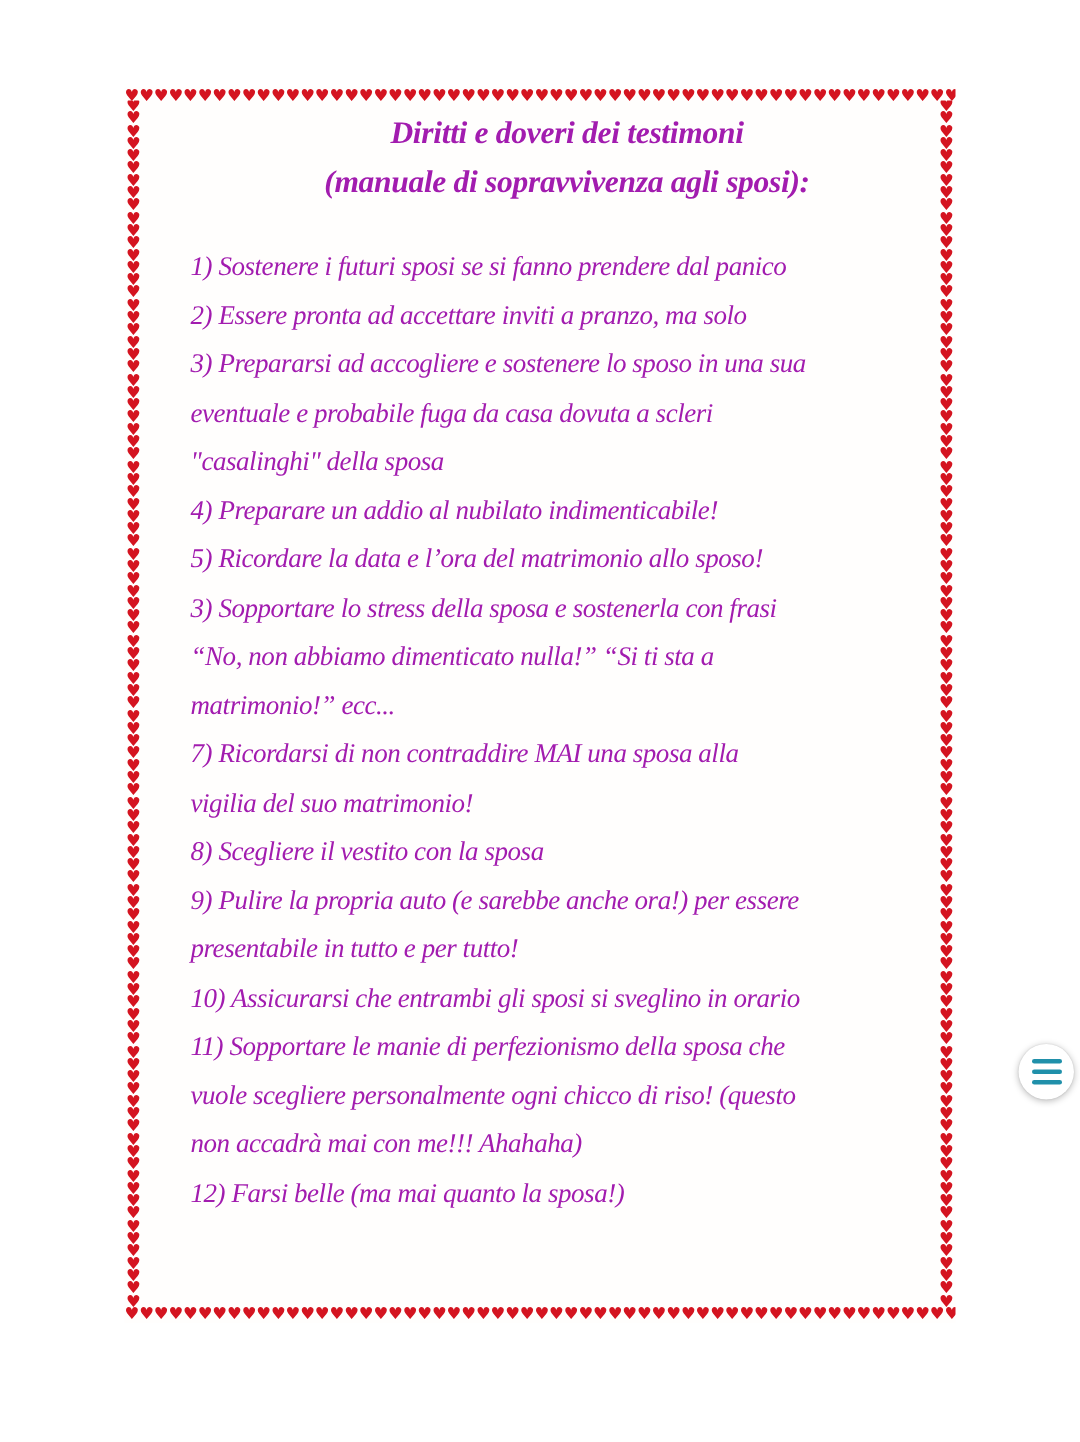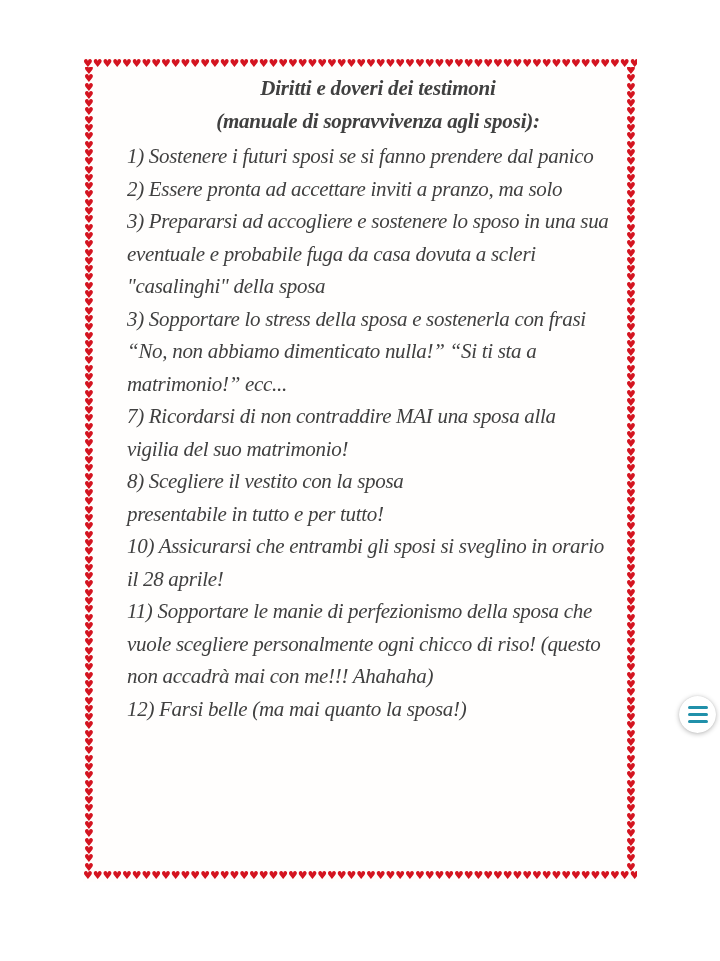--- a/index.html
+++ b/index.html
@@ -30,34 +30,34 @@
   .hearts-bottom{bottom:0;}
   .hearts-left,.hearts-right{
     top:9px;bottom:9px;width:12px;
     font-size:11px;line-height:8.3px;
     white-space:pre-line;text-align:center;
   }
   .hearts-left{left:0;}
   .hearts-right{right:0;}
   .content{
     position:absolute;left:44px;top:12px;right:8px;
-    color:#404040;
+    color:#a21caf;
     font-style:italic;
   }
   .title{
     text-align:center;
     font-weight:bold;
     font-size:21px;
     line-height:33px;
     letter-spacing:-0.2px;
     margin-top:2px;
   }
   .body-lines{
-    margin-top:2px;
-    font-size:21px;
+    margin-top:23px;
+    font-size:18px;
     line-height:32.5px;
     letter-spacing:-0.3px;
     white-space:nowrap;
   }
   .fab{
     position:absolute;left:679px;top:696px;
     width:37px;height:37px;border-radius:50%;
     background:#ffffff;
     box-shadow:0 1px 5px rgba(0,0,0,0.28), 0 0 1px rgba(0,0,0,0.15);
     display:flex;align-items:center;justify-content:center;
@@ -275,29 +275,31 @@
     <div class="title">
       <div>Diritti e doveri dei testimoni</div>
       <div>(manuale di sopravvivenza agli sposi):</div>
     </div>
     <div class="body-lines">
         <div>1) Sostenere i futuri sposi se si fanno prendere dal panico</div>
         <div>2) Essere pronta ad accettare inviti a pranzo, ma solo</div>
         <div>3) Prepararsi ad accogliere e sostenere lo sposo in una sua</div>
         <div>eventuale e probabile fuga da casa dovuta a scleri</div>
         <div>"casalinghi" della sposa</div>
+        <div>4) Preparare un addio al nubilato indimenticabile!</div>
+        <div>5) Ricordare la data e l’ora del matrimonio allo sposo!</div>
         <div>3) Sopportare lo stress della sposa e sostenerla con frasi</div>
         <div>“No, non abbiamo dimenticato nulla!” “Si ti sta a</div>
         <div>matrimonio!” ecc...</div>
         <div>7) Ricordarsi di non contraddire MAI una sposa alla</div>
         <div>vigilia del suo matrimonio!</div>
         <div>8) Scegliere il vestito con la sposa</div>
+        <div>9) Pulire la propria auto (e sarebbe anche ora!) per essere</div>
         <div>presentabile in tutto e per tutto!</div>
         <div>10) Assicurarsi che entrambi gli sposi si sveglino in orario</div>
-        <div>il 28 aprile!</div>
         <div>11) Sopportare le manie di perfezionismo della sposa che</div>
         <div>vuole scegliere personalmente ogni chicco di riso! (questo</div>
         <div>non accadrà mai con me!!! Ahahaha)</div>
         <div>12) Farsi belle (ma mai quanto la sposa!)</div>
       </div>
   </div>
 </div>
 
 <div class="fab">
   <div class="fab-icon">

